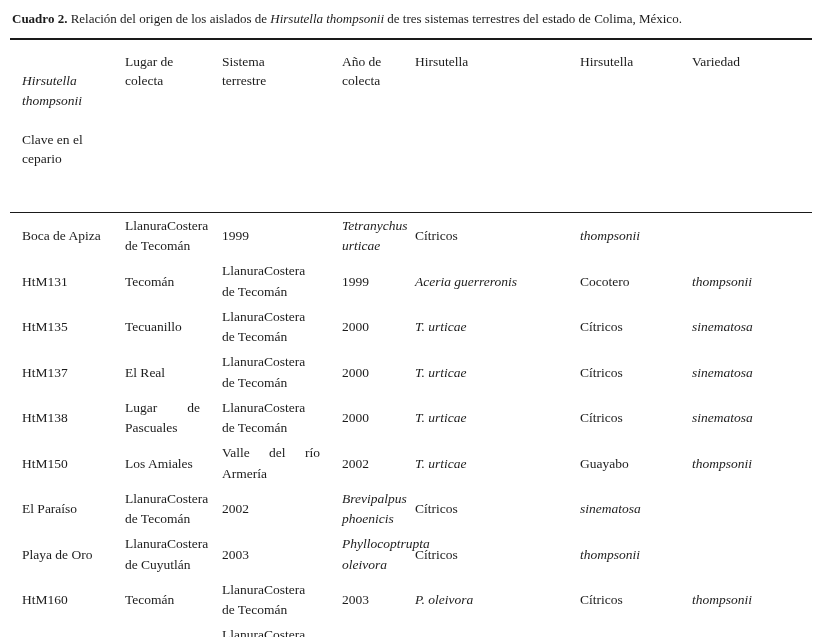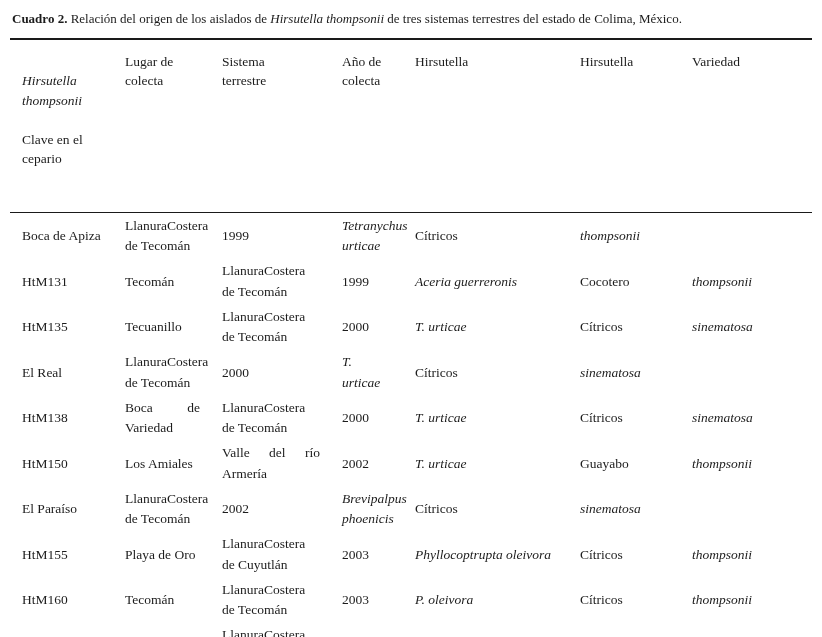--- a/index.html
+++ b/index.html
@@ -101,30 +101,31 @@
         <div class="tr">
           <div class="td col-clave">HtM135</div>
           <div class="td col-lugar">Tecuanillo</div>
           <div class="td col-sistema">LlanuraCostera de Tecomán</div>
           <div class="td col-anio">2000</div>
           <div class="td col-hospedante">T. urticae</div>
           <div class="td col-hospedero">Cítricos</div>
           <div class="td col-variedad">sinematosa</div>
         </div>
         <div class="tr">
+          <div class="td col-clave">HtM137</div>
           <div class="td col-lugar">El Real</div>
           <div class="td col-sistema">LlanuraCostera de Tecomán</div>
           <div class="td col-anio">2000</div>
           <div class="td col-hospedante">T. urticae</div>
           <div class="td col-hospedero">Cítricos</div>
           <div class="td col-variedad">sinematosa</div>
         </div>
         <div class="tr">
           <div class="td col-clave">HtM138</div>
-          <div class="td col-lugar">Boca de Variedad</div>
+          <div class="td col-lugar">Lugar de Pascuales</div>
           <div class="td col-sistema">LlanuraCostera de Tecomán</div>
           <div class="td col-anio">2000</div>
           <div class="td col-hospedante">T. urticae</div>
           <div class="td col-hospedero">Cítricos</div>
           <div class="td col-variedad">sinematosa</div>
         </div>
         <div class="tr">
           <div class="td col-clave">HtM150</div>
           <div class="td col-lugar">Los Amiales</div>
           <div class="td col-sistema">Valle del río Armería</div>
@@ -135,21 +136,20 @@
         </div>
         <div class="tr">
           <div class="td col-lugar">El Paraíso</div>
           <div class="td col-sistema">LlanuraCostera de Tecomán</div>
           <div class="td col-anio">2002</div>
           <div class="td col-hospedante">Brevipalpus phoenicis</div>
           <div class="td col-hospedero">Cítricos</div>
           <div class="td col-variedad">sinematosa</div>
         </div>
         <div class="tr">
-          <div class="td col-clave">HtM155</div>
           <div class="td col-lugar">Playa de Oro</div>
           <div class="td col-sistema">LlanuraCostera de Cuyutlán</div>
           <div class="td col-anio">2003</div>
           <div class="td col-hospedante">Phyllocoptrupta oleivora</div>
           <div class="td col-hospedero">Cítricos</div>
           <div class="td col-variedad">thompsonii</div>
         </div>
         <div class="tr">
           <div class="td col-clave">HtM160</div>
           <div class="td col-lugar">Tecomán</div>

